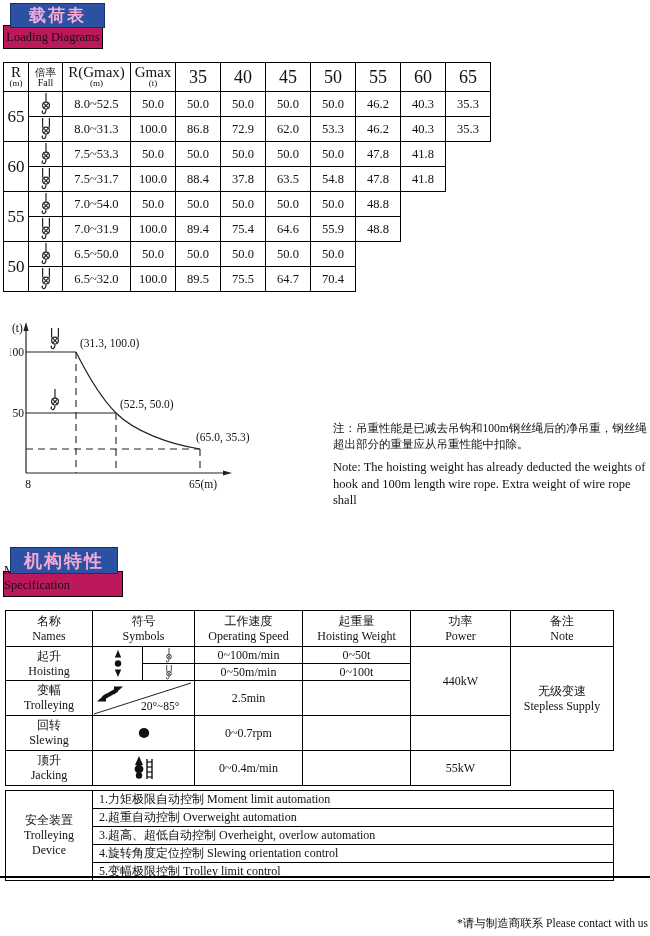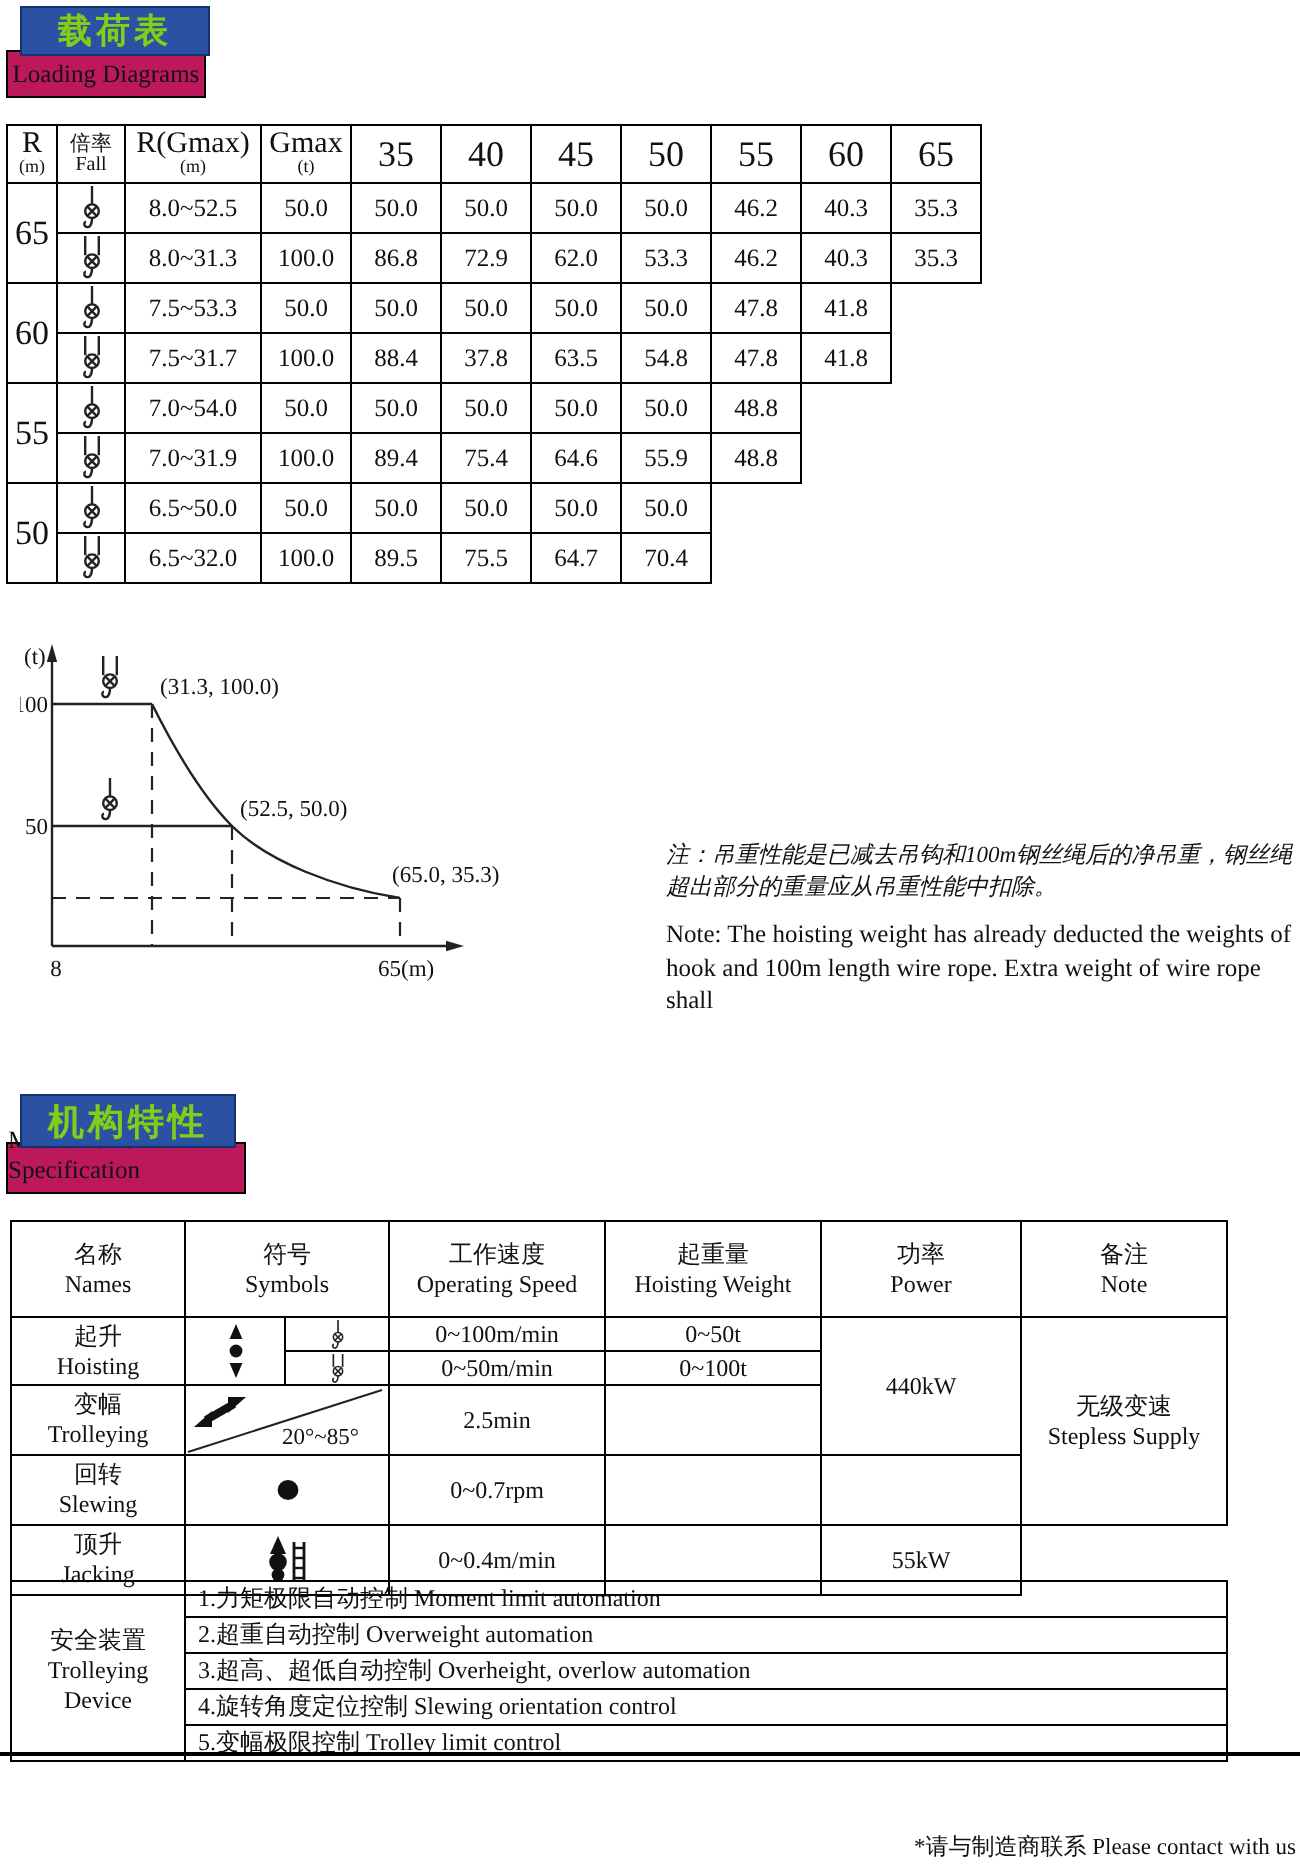--- a/index.html
+++ b/index.html
@@ -3,21 +3,21 @@
 <meta charset="utf-8">
 <style>
   * { box-sizing: border-box; }
   html,body { margin:0; padding:0; background:#ffffff; }
   #page {
     position:relative; width:650px; height:936px; background:#ffffff;
     font-family:"Liberation Serif","DejaVu Serif",serif; color:#111; overflow:hidden;
   }
   
   .title-blue {
-    position:absolute; background:#2b51a3; color:#84cc16; text-align:center;
+    position:absolute; background:#2b51a3; color:#f9a8d4; text-align:center;
     font-weight:bold; border:1px solid #16316e; z-index:2;
     display:flex; align-items:center; justify-content:center; letter-spacing:2px;
   }
   .title-white {
     position:absolute; background:#be185d; border:1px solid #000; z-index:1;
     display:flex; align-items:flex-end; justify-content:center; font-size:12.5px; padding-bottom:3px;
   }
   
   table { border-collapse:collapse; table-layout:fixed; }
   td, th { border:1px solid #000; text-align:center; vertical-align:middle; padding:0; font-weight:normal; overflow:hidden; }
@@ -33,30 +33,30 @@
   .hdr-en { font-size:10px; line-height:10px; }
   .hdr-radius { font-size:18px; }
   svg.hook { display:block; margin:0 auto; }
   
   #chart { position:absolute; left:10px; top:320px; }
   #chart text { font-size:11.5px; fill:#111; }
   #chart .axis, #chart .curve, #chart .solid { stroke:#222; stroke-width:1.2; fill:none; }
   #chart .dash { stroke:#222; stroke-width:1.1; fill:none; stroke-dasharray:7 5; }
   
   #notes { position:absolute; left:333px; top:420px; width:316px; }
-  #notes .cn { font-size:11.5px; line-height:16px;font-style:italic; }
+  #notes .cn { font-size:11.5px; line-height:16px; }
   #notes .en { font-size:12.5px; line-height:16.5px; margin-top:7px; }
   
   #mech-table { position:absolute; left:5px; top:610px; width:608px; }
   #mech-table td { font-size:12px; }
   .cell-2line { line-height:15px; font-size:12px; }
   .cn-line { font-size:12px; }
   .en-line { font-size:12px; }
   .val { font-size:11.5px; }
-  tr.mech-hdr { height:48px; }
+  tr.mech-hdr { height:36px; }
   tr.mech-sub { height:17px; }
   tr.mech-row { height:35px; }
   
   #safety-table { position:absolute; left:5px; top:790px; width:608px; }
   #safety-table tr { height:17px; }
   #safety-table td.item { text-align:left; padding-left:6px; font-size:12px; }
   #safety-table td.namecell { font-size:12px; line-height:15px; }
   #divider { position:absolute; left:0; top:876px; width:650px; height:2px; background:#000; }
   #mains-table { position:absolute; left:5px; top:882px; width:608px; height:30px; }
   #mains-table td { font-size:12px; }

